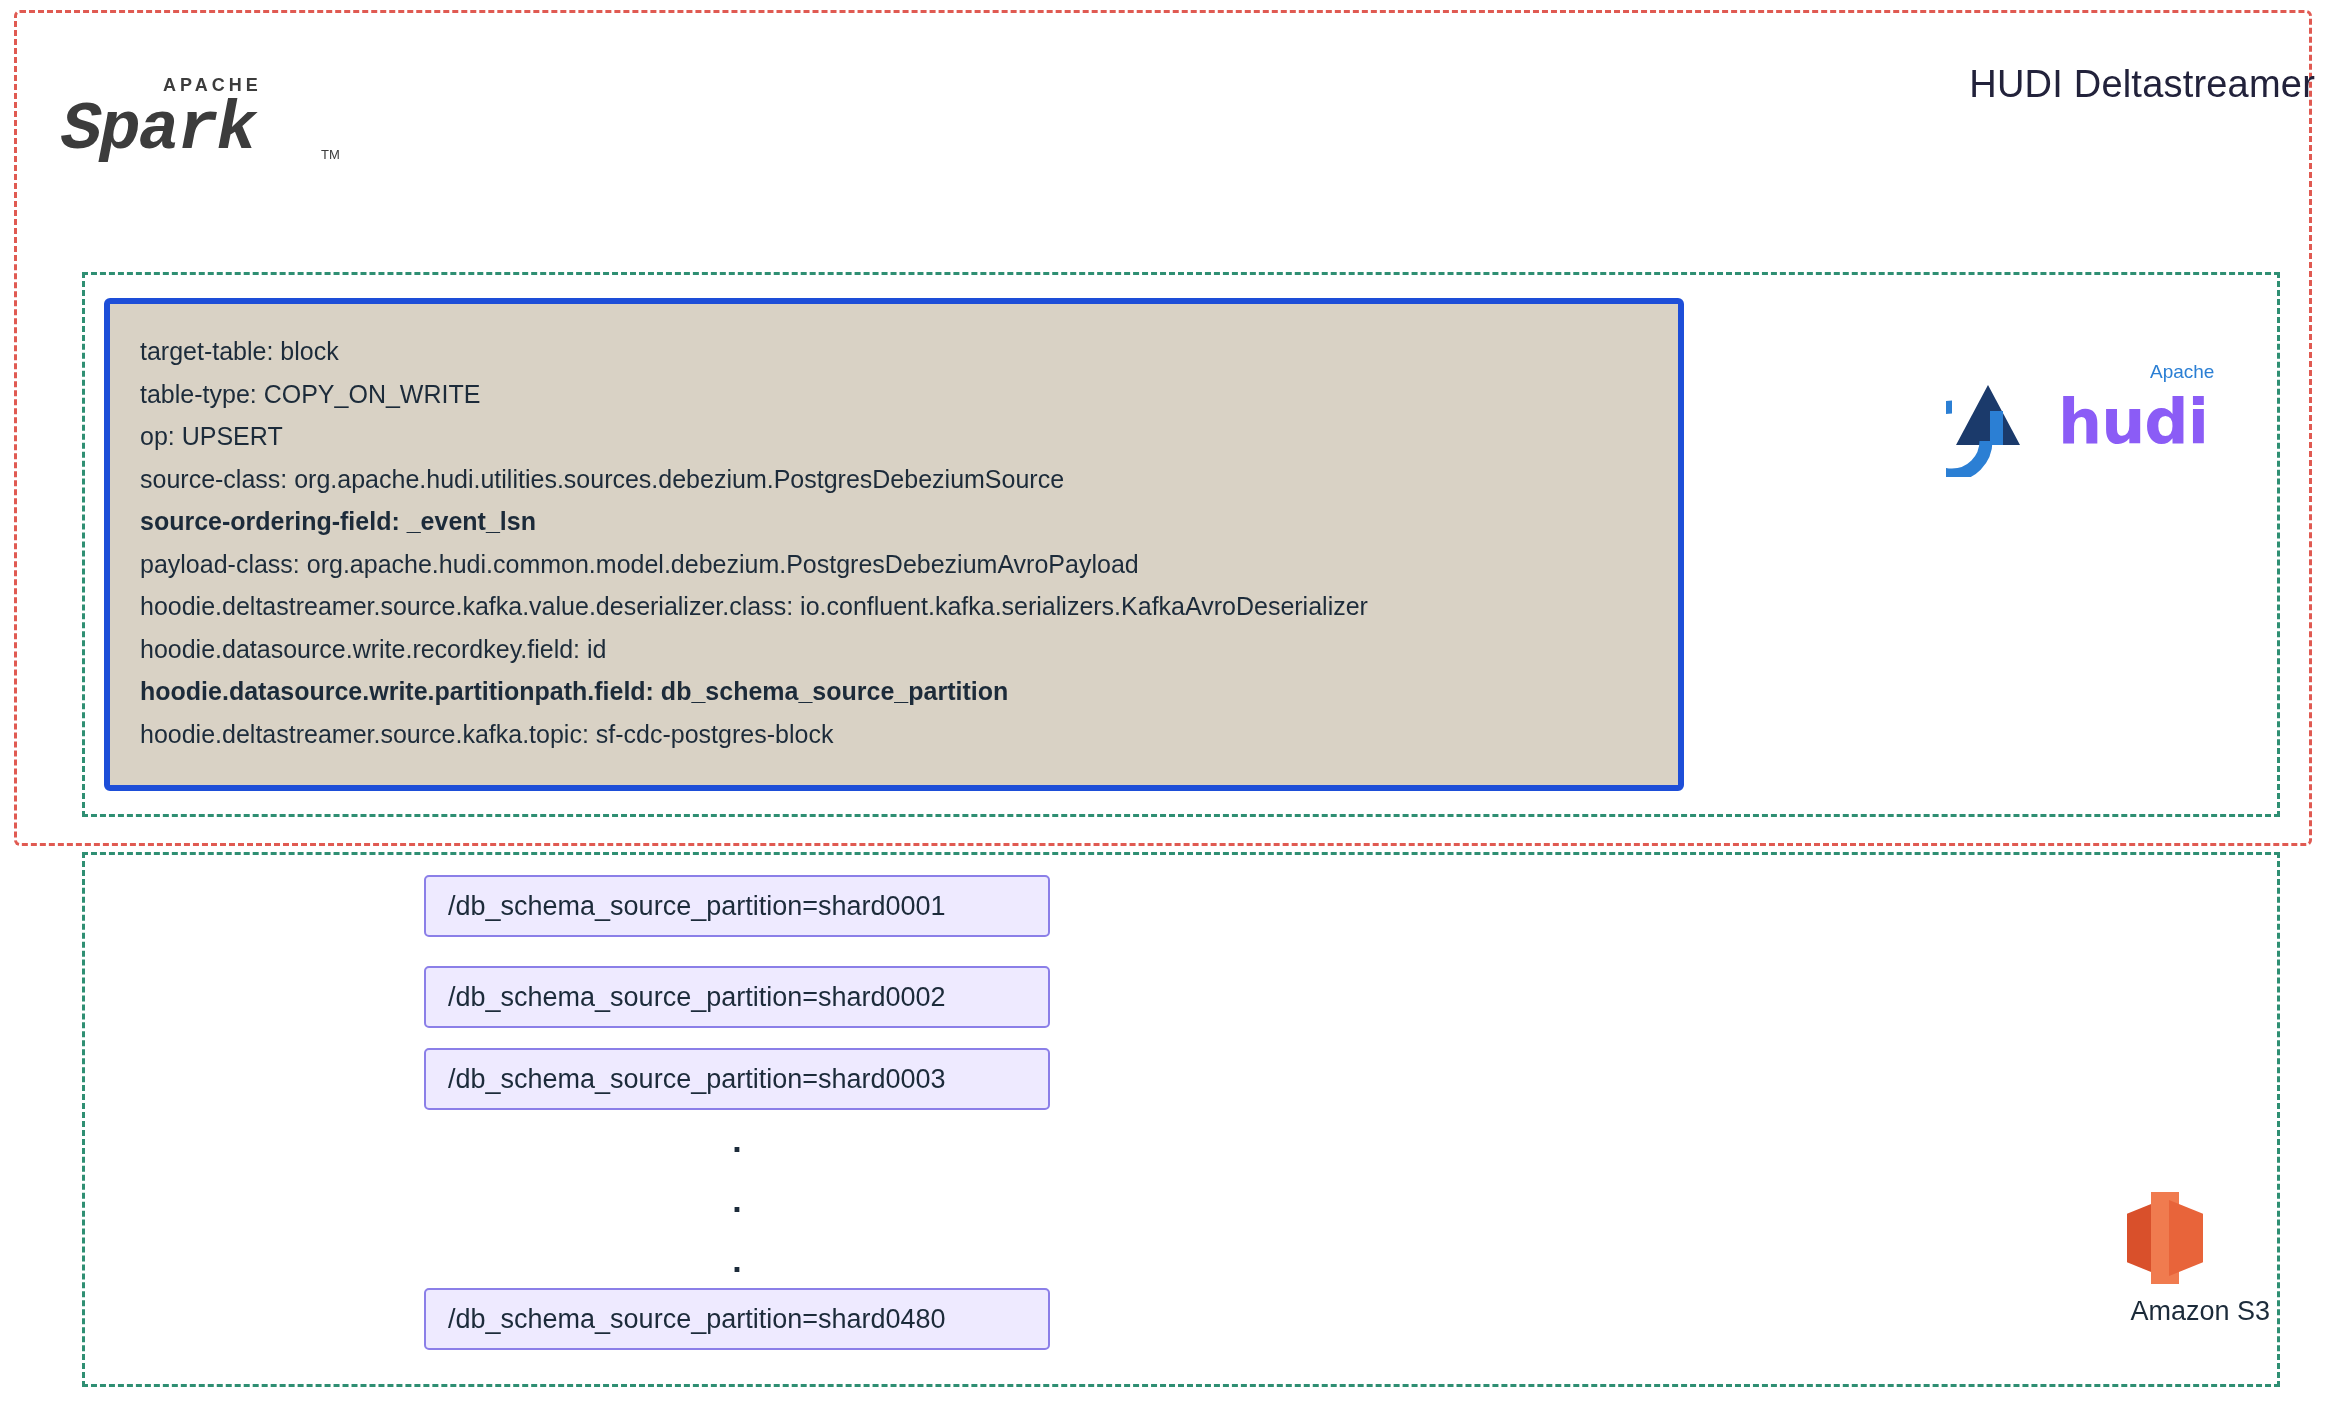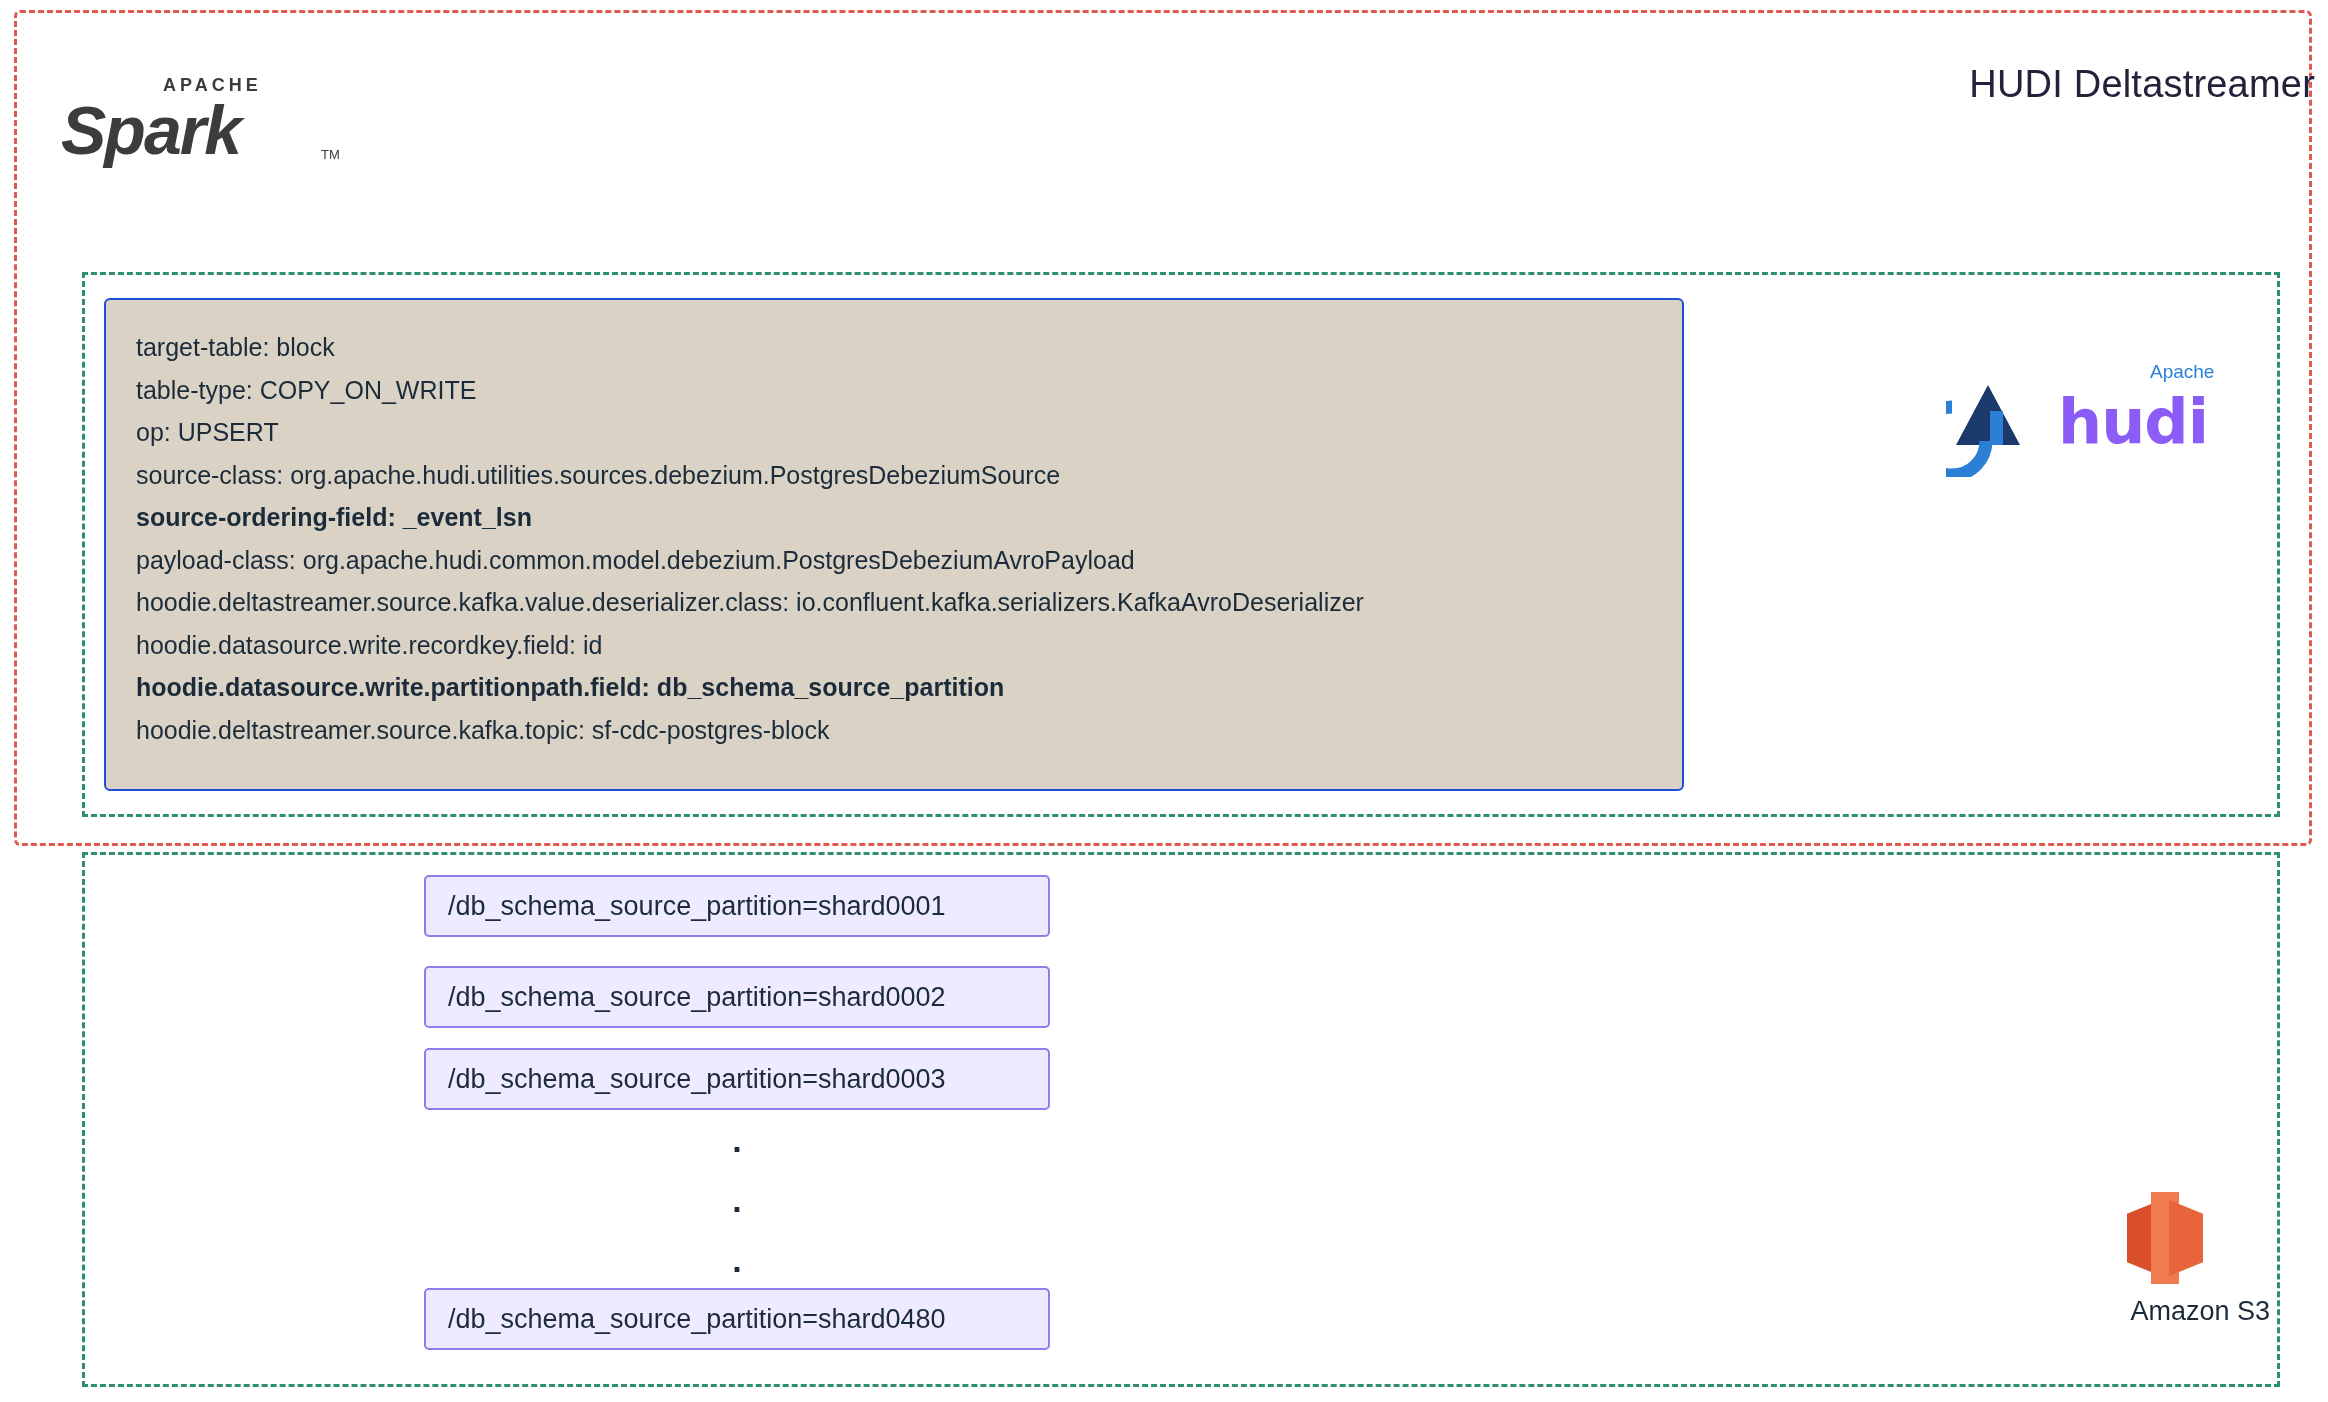--- a/index.html
+++ b/index.html
@@ -45,21 +45,21 @@
     left: 26px;
     top: 26px;
     width: 295px;
     height: 148px;
     background: #ffffff;
   }
   #spark-logo .spark-word {
     position: absolute;
     left: 18px;
     top: 52px;
-    font-family: Liberation Sans, sans-serif;
+    font-family: Liberation Mono, monospace;
     font-size: 68px;
     font-weight: bold;
     font-style: italic;
     color: #3c3c3c;
     letter-spacing: -2px;
   }
   #spark-logo .spark-apache {
     position: absolute;
     left: 120px;
     top: 36px;
@@ -96,21 +96,21 @@
   }
 
   
   #config-card {
     position: absolute;
     left: 104px;
     top: 298px;
     width: 1580px;
     height: 493px;
     background: #d9d2c5;
-    border: 2px solid #1d4ed8;
+    border: 6px solid #1d4ed8;
     border-radius: 6px;
     box-sizing: border-box;
     padding: 26px 30px;
   }
   #config-card .cfg-line {
     font-size: 25px;
     line-height: 42.5px;
     color: #1c2b3a;
     white-space: nowrap;
   }

